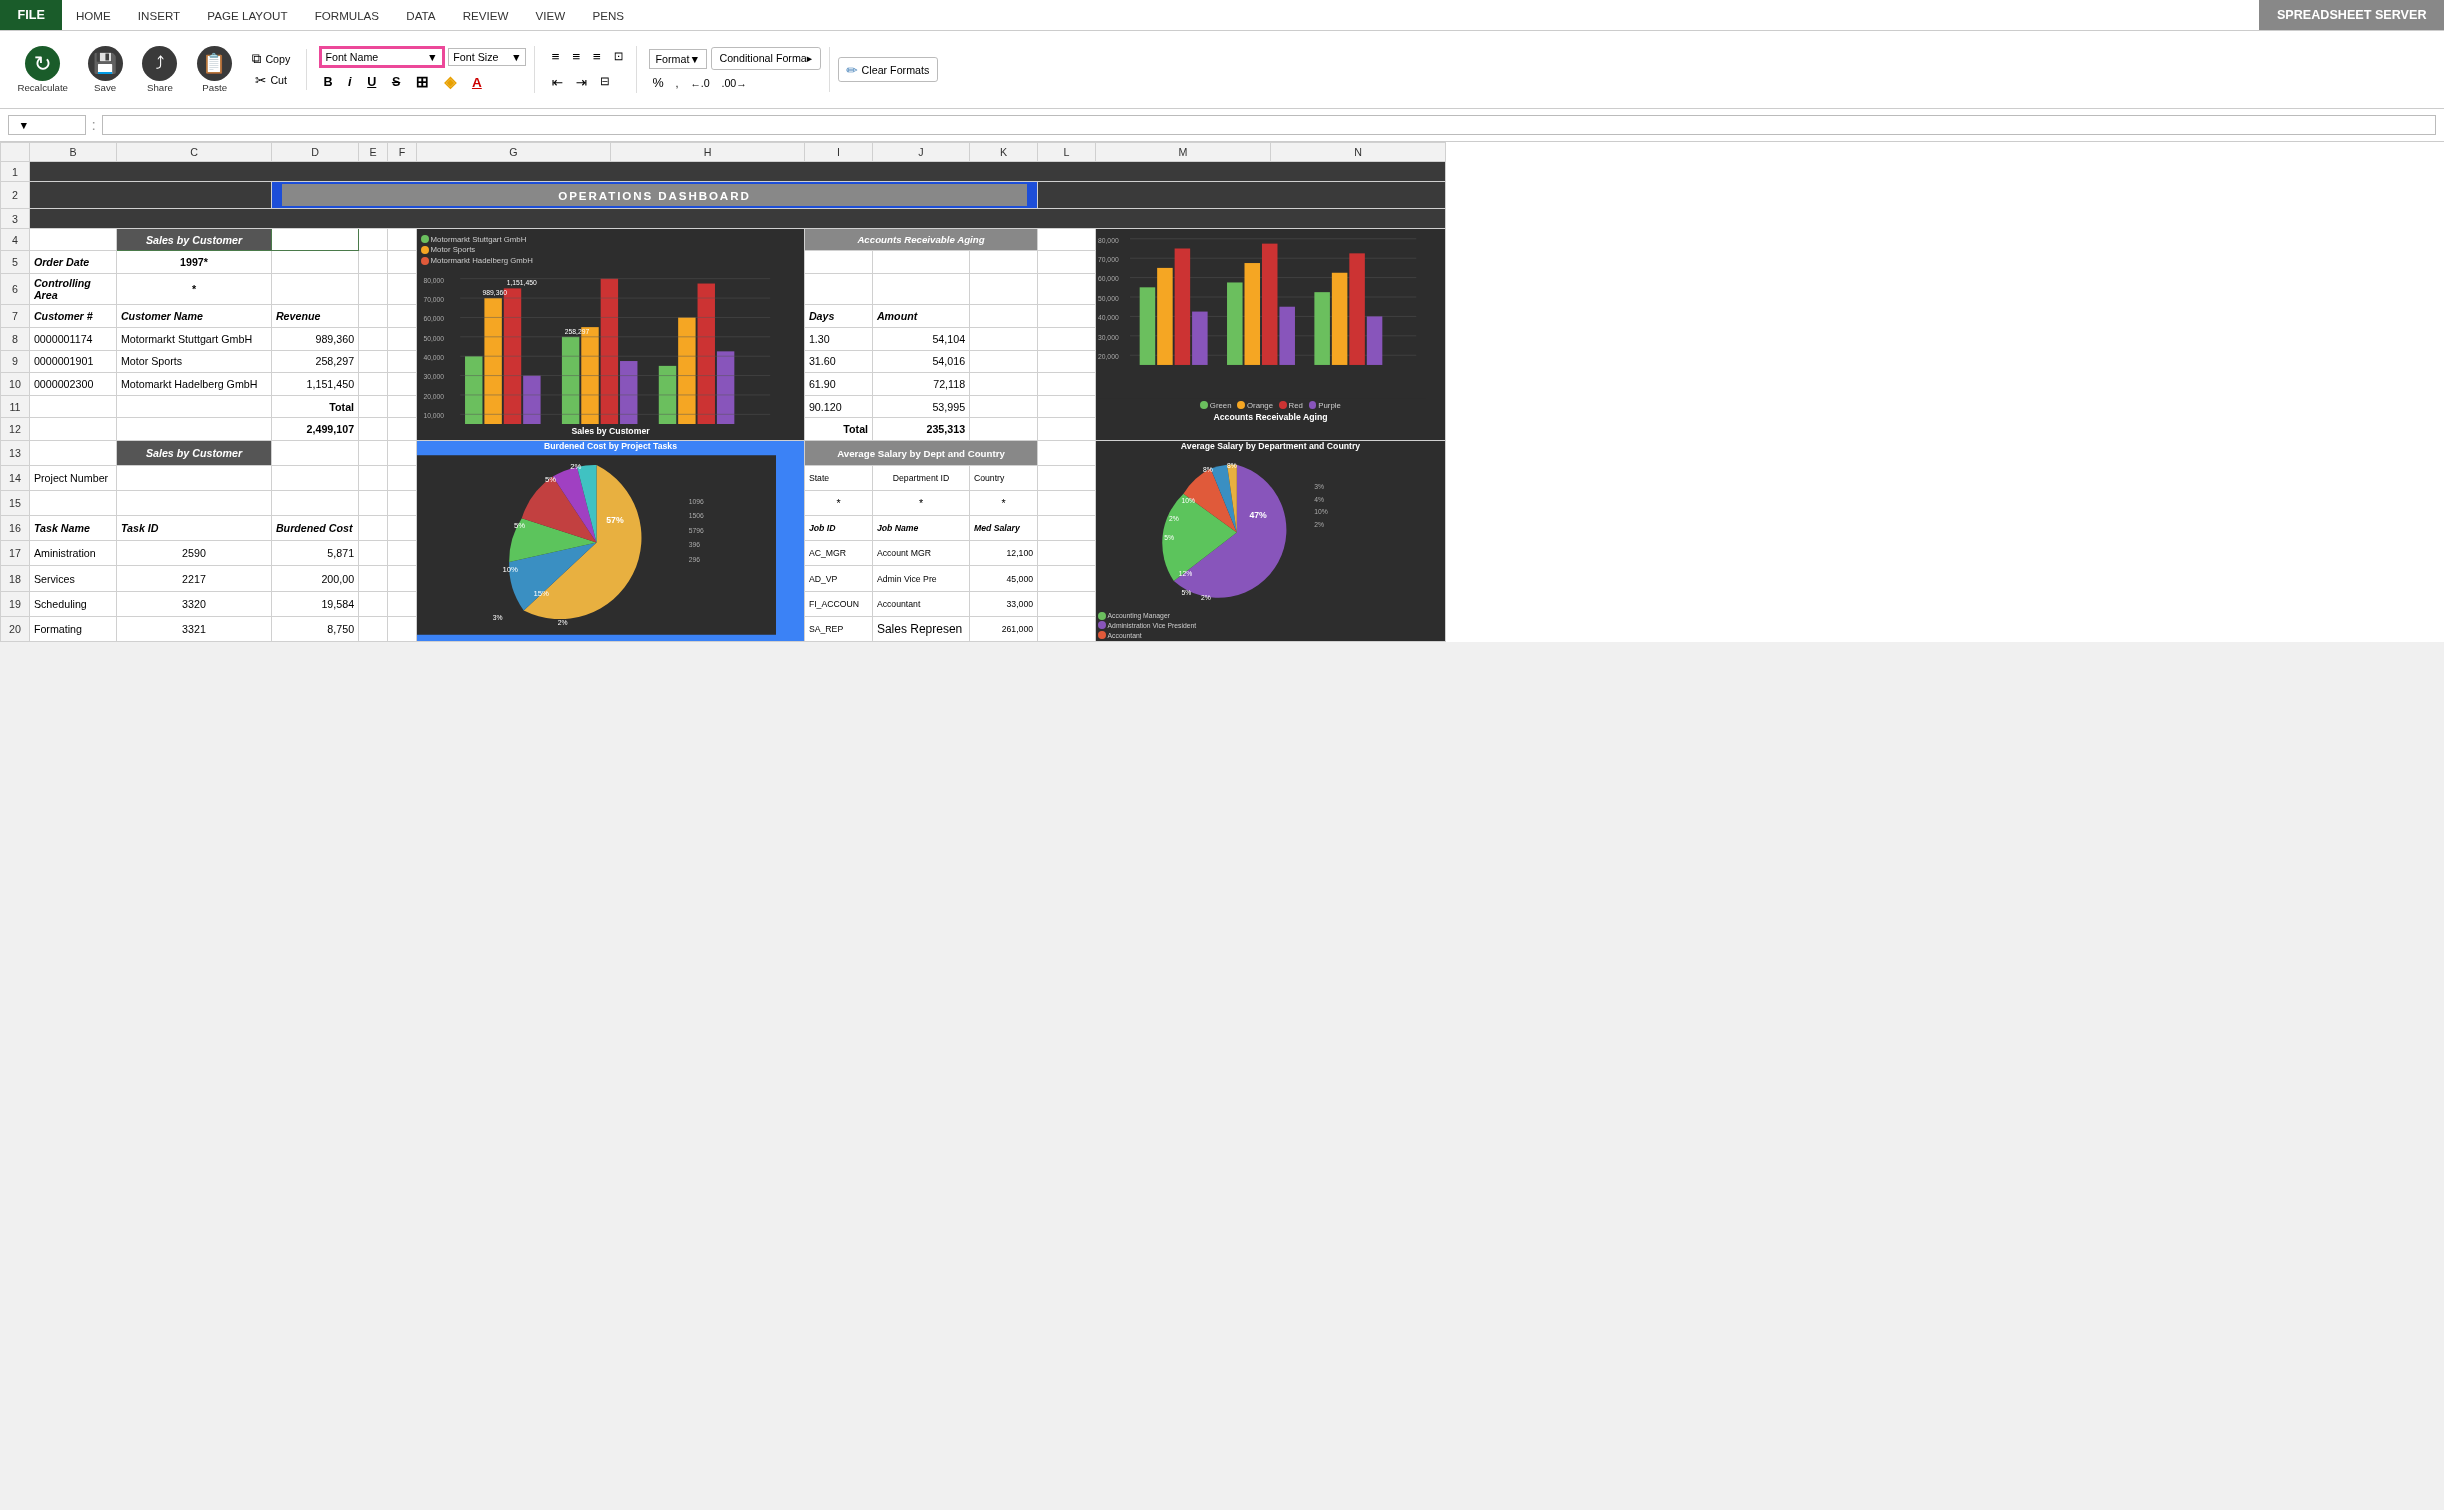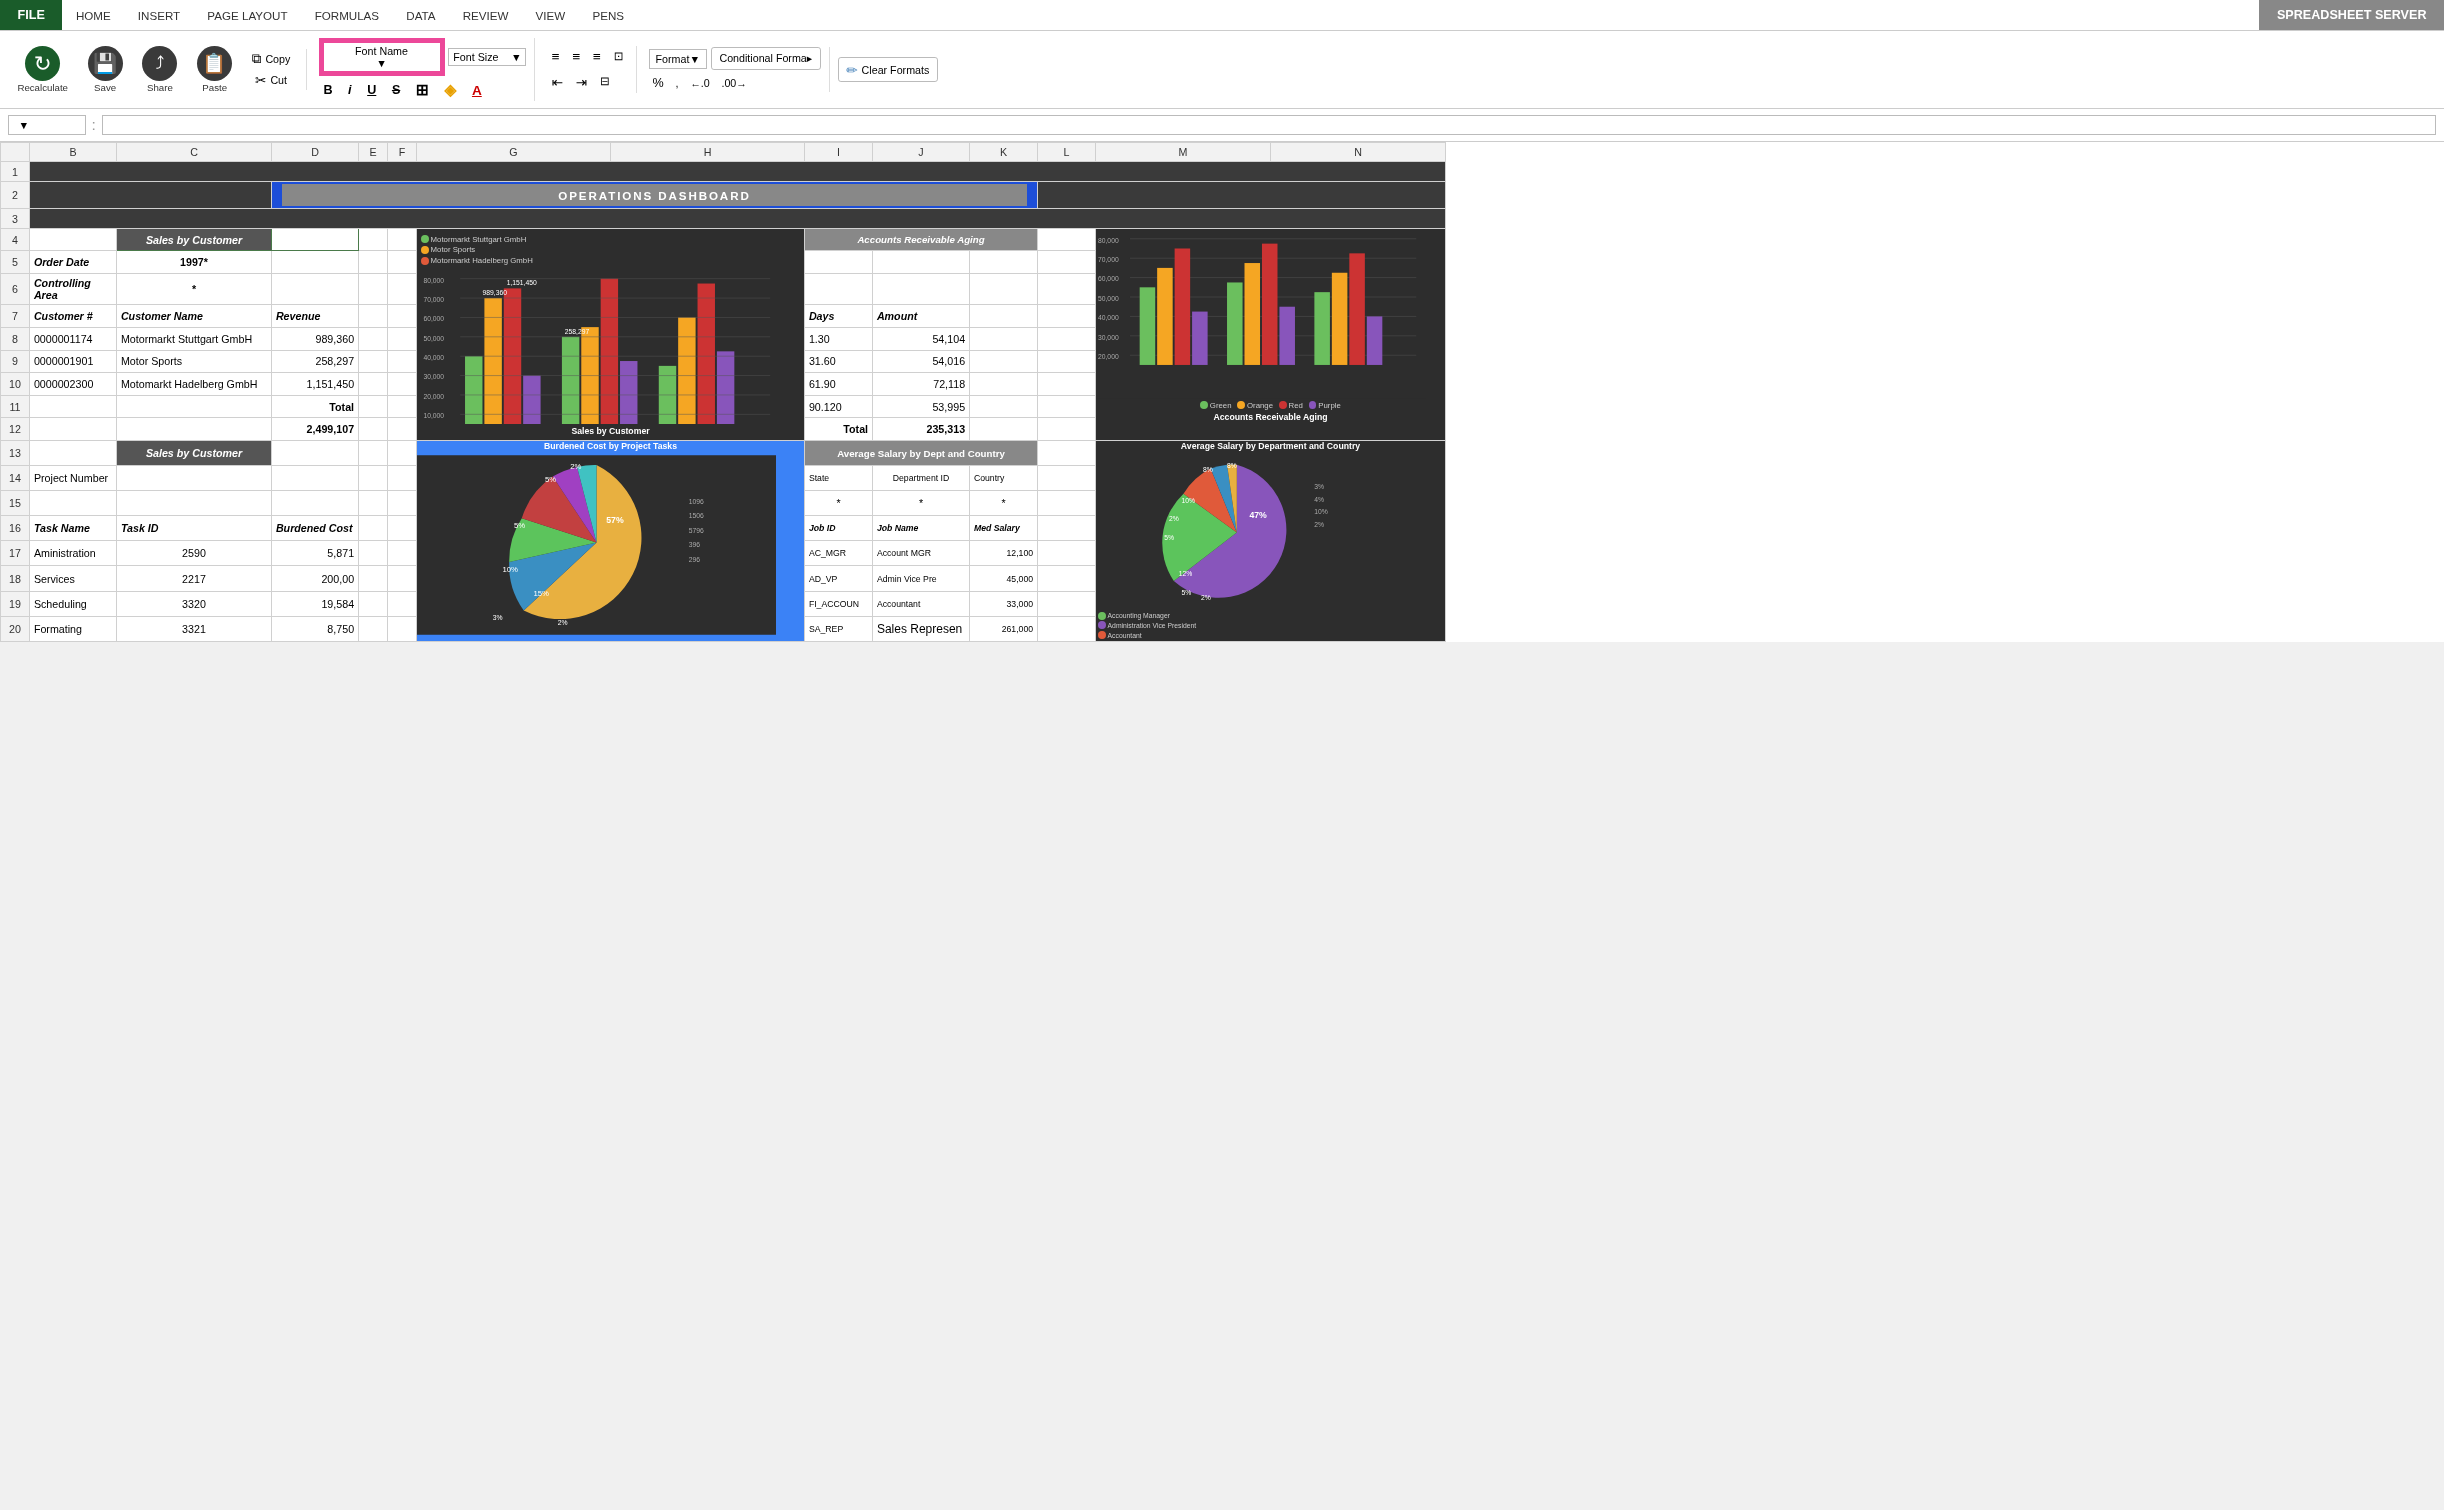--- a/index.html
+++ b/index.html
@@ -17,21 +17,21 @@
     .ribbon-icon-btn { display: flex; flex-direction: column; align-items: center; cursor: pointer; padding: 3.9px 5.8px; border-radius: 2.9px; min-width: 47px; }
     .ribbon-icon { width: 35px; height: 35px; display: flex; align-items: center; justify-content: center; font-size: 21.3px; }
     .ribbon-label { font-size: 9.7px; color: #333; margin-top: 1px; }
     .ribbon-small-btn { display: flex; align-items: center; gap: 3.9px; cursor: pointer; padding: 1.9px 5.8px; border-radius: 1.9px; font-size: 10.7px; }
     .ribbon-cut-icon { font-size: 13.6px; }
 
     
     .font-controls { display: flex; flex-direction: column; gap: 3.9px; }
     .font-row1 { display: flex; gap: 3.9px; align-items: center; }
     .font-row2 { display: flex; gap: 5.8px; align-items: center; }
-    .font-select { border: 5px solid #ec4899; padding: 1.9px 3.9px; font-size: 10.7px; min-width: 126px; display: flex; align-items: center; justify-content: space-between; cursor: pointer; background: #fff; flex-direction: column; }
+    .font-select { border: 3px solid #ec4899; padding: 1.9px 3.9px; font-size: 10.7px; min-width: 126px; display: flex; align-items: center; justify-content: space-between; cursor: pointer; background: #fff; }
     .font-size-select { border: 1px solid #bbb; padding: 1.9px 3.9px; font-size: 10.7px; min-width: 78px; display: flex; align-items: center; justify-content: space-between; cursor: pointer; background: #fff; }
     .font-btn { font-weight: bold; padding: 1.9px 4.9px; cursor: pointer; font-size: 12.6px; border-radius: 1.9px; }
     .font-italic { font-style: italic; font-size: 12.6px; padding: 1.9px 4.9px; cursor: pointer; }
     .font-underline { text-decoration: underline; font-size: 12.6px; padding: 1.9px 4.9px; cursor: pointer; }
     .font-strike { text-decoration: line-through; font-size: 12.6px; padding: 1.9px 4.9px; cursor: pointer; }
     .font-border-btn { padding: 1.9px 4.9px; cursor: pointer; font-size: 12.6px; }
     .font-highlight { color: #e8a000; font-size: 15.5px; padding: 1.9px 4.9px; cursor: pointer; }
     .font-color-a { color: #cc0000; font-weight: bold; font-size: 13.6px; padding: 1.9px 4.9px; cursor: pointer; text-decoration: underline; text-decoration-color: #cc0000; }
 
     

